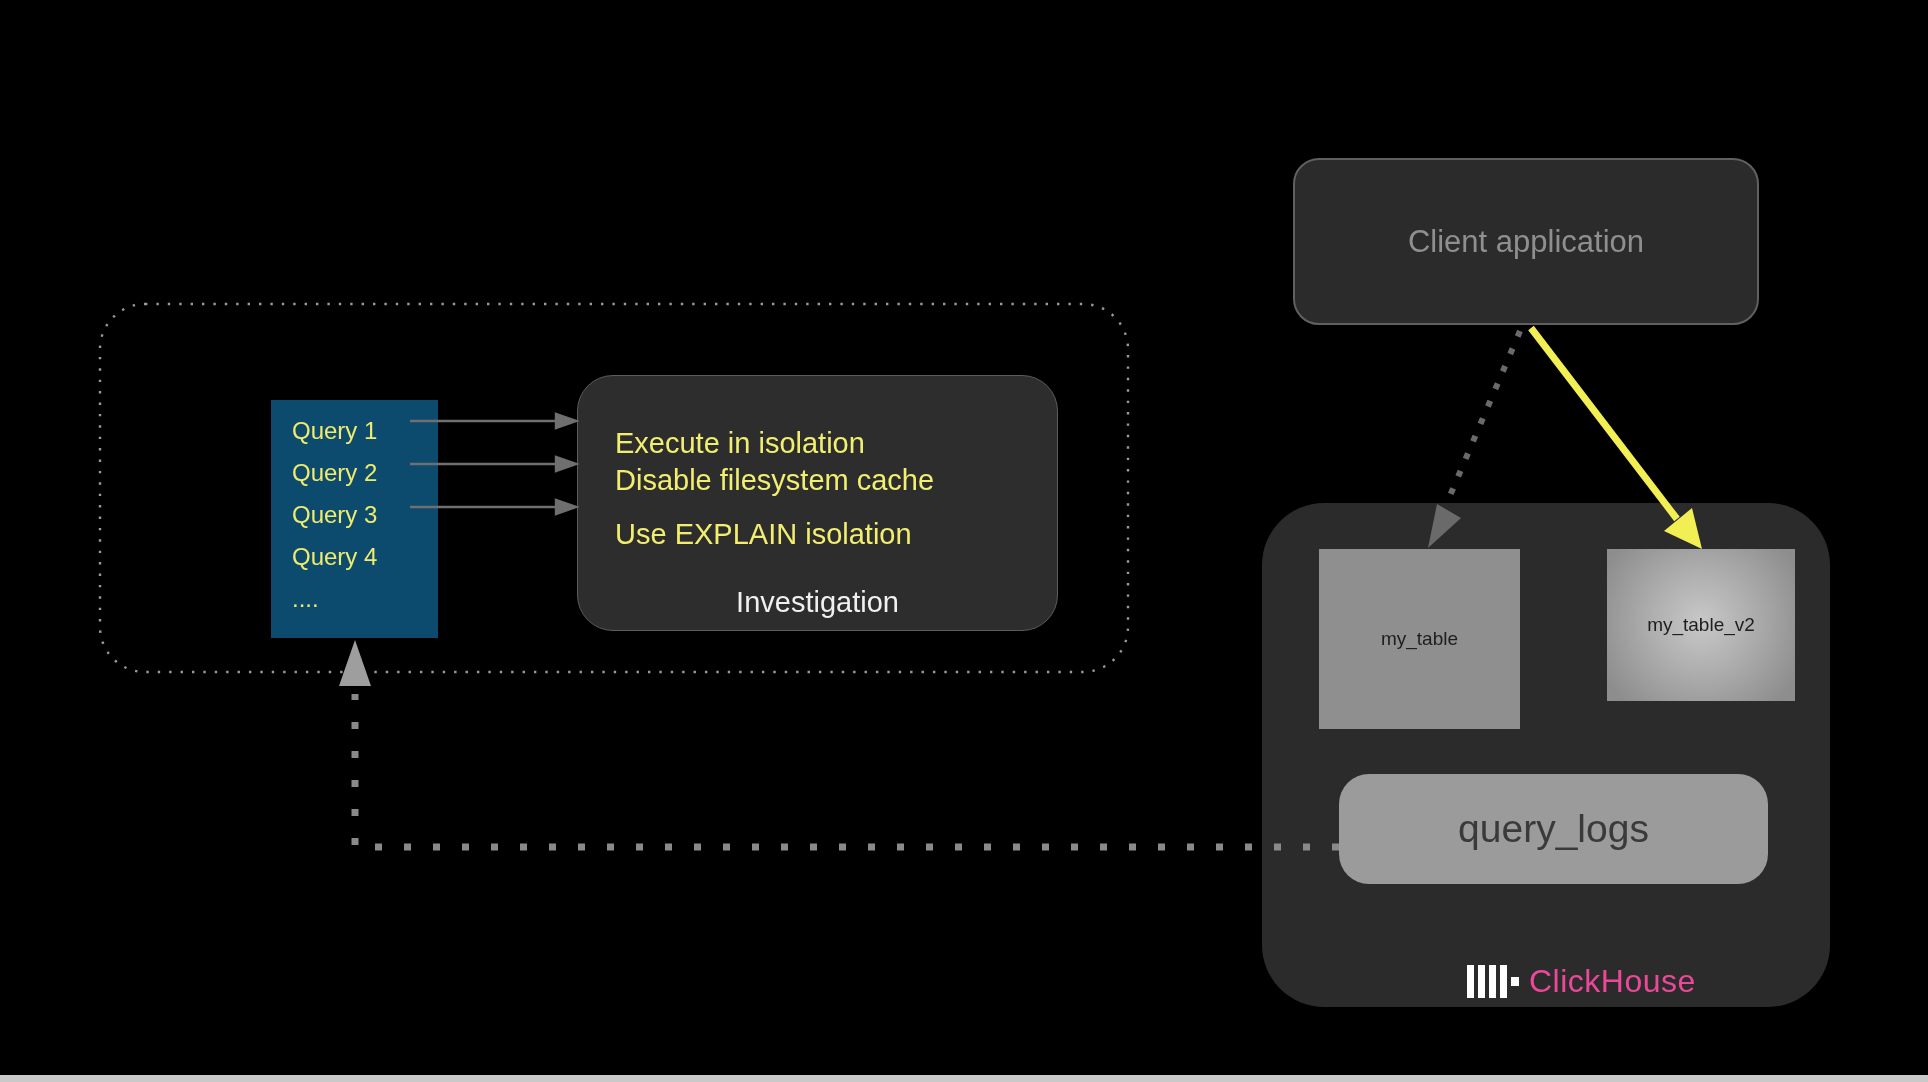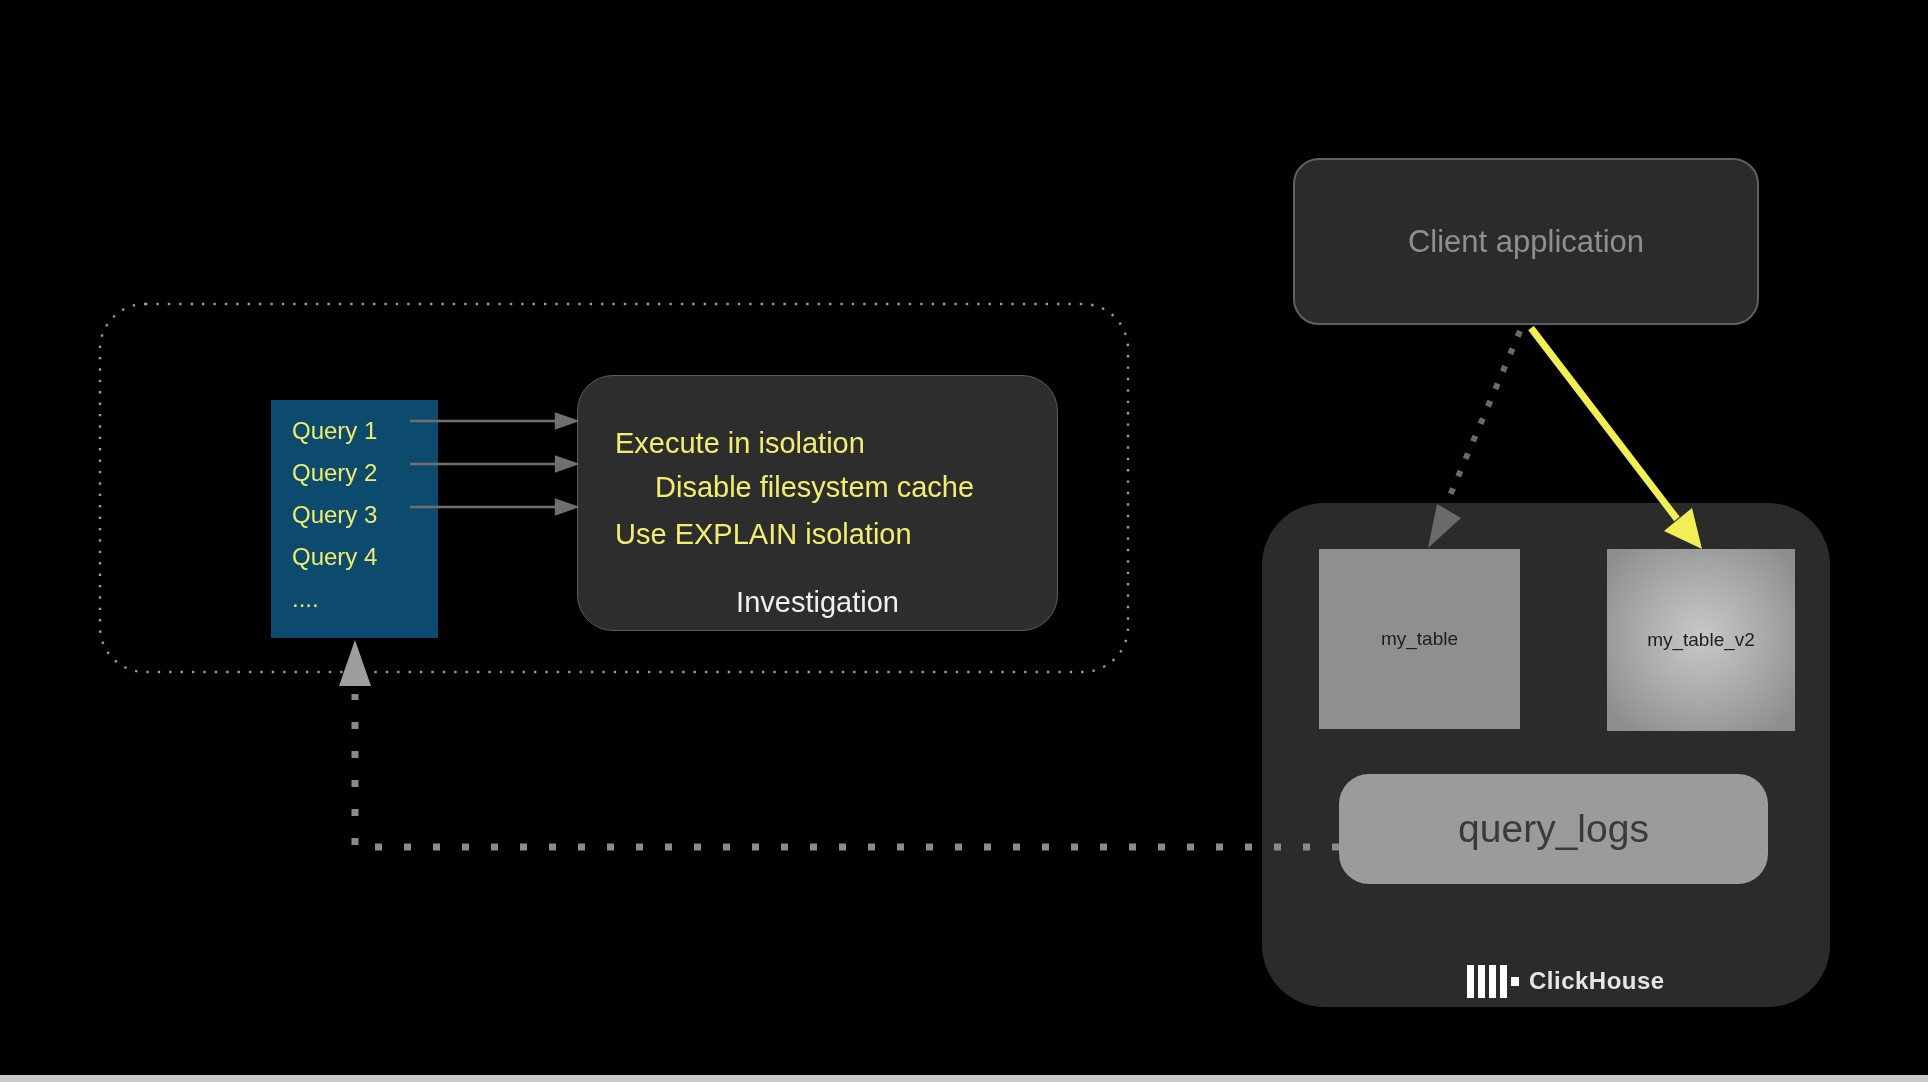--- a/index.html
+++ b/index.html
@@ -16,21 +16,21 @@
   .query-item{
     height:42px;line-height:42px;font-size:24px;color:#eeeb6d;white-space:nowrap;
   }
   .investigation-box{
     left:577px;top:375px;width:481px;height:256px;background:#2d2d2d;
     border:1px solid #5c5c5c;border-radius:36px;box-sizing:border-box;
   }
   .tip-line{
     position:absolute;left:37px;font-size:29px;line-height:37px;color:#f1ee70;white-space:nowrap;
   }
-  .tip-1{top:49px;} .tip-2{top:93px;margin-left:40px;} .tip-3{top:140px;}
+  .tip-1{top:49px;} .tip-2{top:86px;} .tip-3{top:140px;}
   .investigation-label{
     position:absolute;left:0;top:210px;width:100%;text-align:center;
     font-size:29px;color:#f0f0f0;
   }
   
   .client-app{
     left:1293px;top:158px;width:466px;height:167px;background:#2b2b2b;
     border:2px solid #606060;border-radius:26px;box-sizing:border-box;
     display:flex;align-items:center;justify-content:center;
     font-size:31px;color:#8f8f8f;
@@ -38,37 +38,37 @@
   
   .ch-box{
     left:1262px;top:503px;width:568px;height:504px;background:#2b2b2b;border-radius:62px;
   }
   .my-table{
     left:57px;top:46px;width:201px;height:180px;background:#8f8f8f;
     display:flex;align-items:center;justify-content:center;
     font-size:19px;color:#1e1e1e;
   }
   .my-table-v2{
-    left:345px;top:46px;width:188px;height:182px;
+    left:345px;top:46px;width:188px;height:152px;
     background:radial-gradient(circle at 50% 48%, #c8c8c8 0%, #b0b0b0 38%, #8d8d8d 90%);
     display:flex;align-items:center;justify-content:center;
     font-size:19px;color:#1e1e1e;
   }
   .query-logs{
     left:77px;top:271px;width:429px;height:110px;background:#9b9b9b;border-radius:30px;
     display:flex;align-items:center;justify-content:center;
     font-size:39px;color:#3a3a3a;
   }
   .ch-logo{
     left:205px;top:460px;height:36px;display:flex;align-items:center;
   }
   .ch-bars{display:flex;align-items:center;height:33px;}
   .ch-bar{width:7px;height:33px;background:#fff;margin-right:4px;}
   .ch-dot{width:8px;height:9px;background:#fff;margin-right:10px;}
-  .ch-word{font-size:24px;font-weight:700;color:#e5e5e5;letter-spacing:0.5px;}
+  .ch-word{font-size:32px;font-weight:400;color:#ec4899;letter-spacing:0.5px;}
   
   .bottom-bar{left:0;top:1075px;width:1928px;height:7px;background:#c9c9c9;}
   
   #overlay{position:absolute;left:0;top:0;pointer-events:none;}
 </style>
 </head>
 <body>
 
 <div id="canvas">
 

